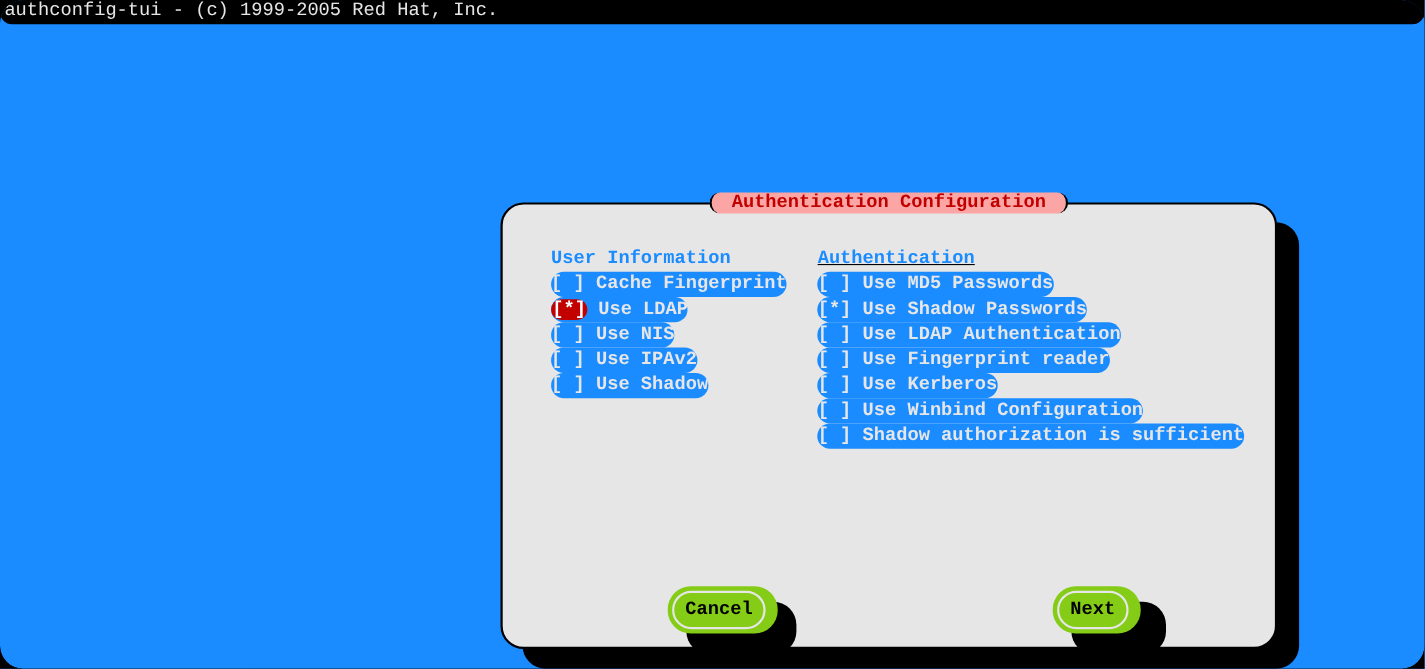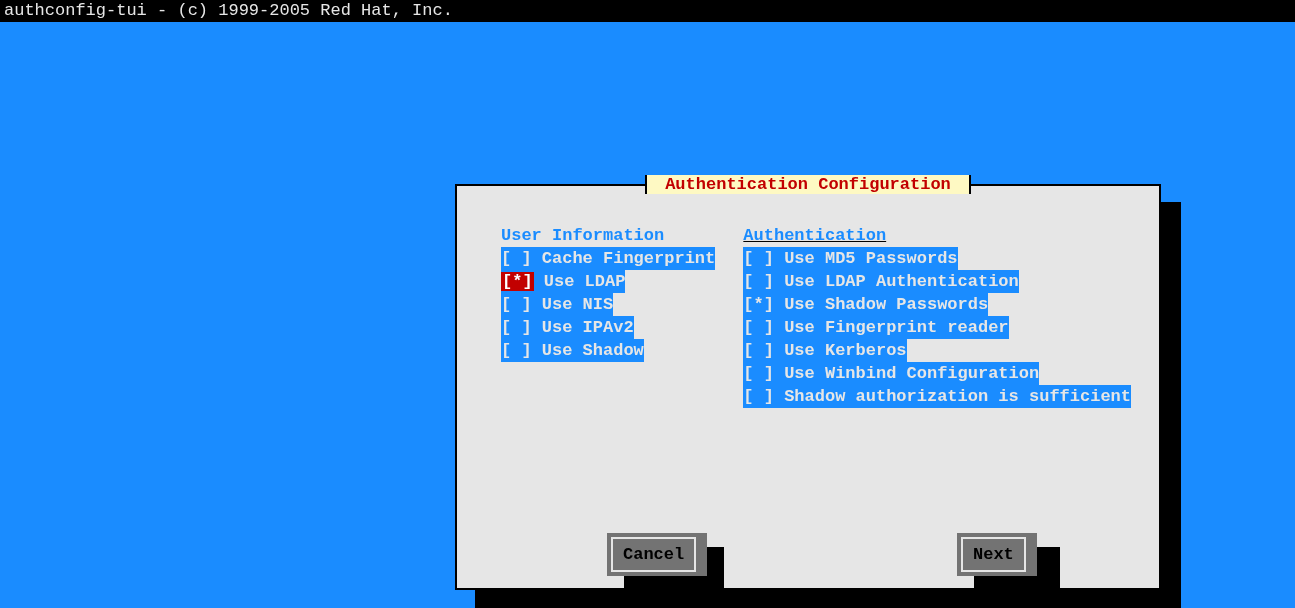--- a/index.html
+++ b/index.html
@@ -1,15 +1,15 @@
 <!DOCTYPE html>
 <html><head>
   <meta charset="utf-8">
   <style>
-    * { margin: 0; padding: 0; box-sizing: border-box; }
+    * { margin: 0; padding: 0; box-sizing: border-box; border-radius: 21px; }
     body {
       background: #000;
       font-family: "Courier New", monospace;
       font-size: 17px;
       width: 1295px;
       height: 608px;
       overflow: hidden;
       font-weight: bold;
     }
     .screen {
@@ -46,21 +46,21 @@
     }
     .dialog-title-wrap {
       position: absolute;
       top: -11px;
       left: 0;
       width: 100%;
       text-align: center;
     }
     .dialog-title {
       display: inline-block;
-      background: #fef9c3;
+      background: #fca5a5;
       color: #c20000;
       padding: 0 8px;
       border-left: 2px solid #000;
       border-right: 2px solid #000;
       white-space: pre;
     }
     .cols {
       display: flex;
       padding: 40px 28px 0 28px;
     }
@@ -103,21 +103,21 @@
     .btn-next-shadow { left: 517px; top: 14px; width: 86px; height: 48px; }
     .btn-next { left: 500px; top: 0; width: 80px; text-decoration: underline; }
     .btn-inner {
       border: 2px solid #e6e6e6;
       padding: 6px 10px;
       display: inline-block;
       min-width: 58px;
     }
     .btn2 {
       position: absolute;
-      background: #737373;
+      background: #84cc16;
       padding: 4px;
     }
   </style>
 </head>
 <body>
 
 <div class="screen">
   <div class="topbar">authconfig-tui - (c) 1999-2005 Red Hat, Inc.</div>
 
   <div class="dialog-shadow"></div>
@@ -135,22 +135,22 @@
             <div class="item-row"><span class="item"><span class="focused-box">[*]</span> Use LDAP</span></div>
             <div class="item-row"><span class="item">[ ] Use NIS</span></div>
             <div class="item-row"><span class="item">[ ] Use IPAv2</span></div>
             <div class="item-row"><span class="item">[ ] Use Shadow</span></div>
           </div>
       </div>
       <div class="col-right">
         <div class="section-header">Authentication</div>
         <div id="right-list">
             <div class="item-row"><span class="item">[ ] Use MD5 Passwords</span></div>
+            <div class="item-row"><span class="item">[*] Use Shadow Passwords</span></div>
             <div class="item-row"><span class="item">[ ] Use LDAP Authentication</span></div>
-            <div class="item-row"><span class="item">[*] Use Shadow Passwords</span></div>
             <div class="item-row"><span class="item">[ ] Use Fingerprint reader</span></div>
             <div class="item-row"><span class="item">[ ] Use Kerberos</span></div>
             <div class="item-row"><span class="item">[ ] Use Winbind Configuration</span></div>
             <div class="item-row"><span class="item">[ ] Shadow authorization is sufficient</span></div>
           </div>
       </div>
     </div>
 
     <div class="btn-row">
       <div class="btn-shadow btn-cancel-shadow"></div>

